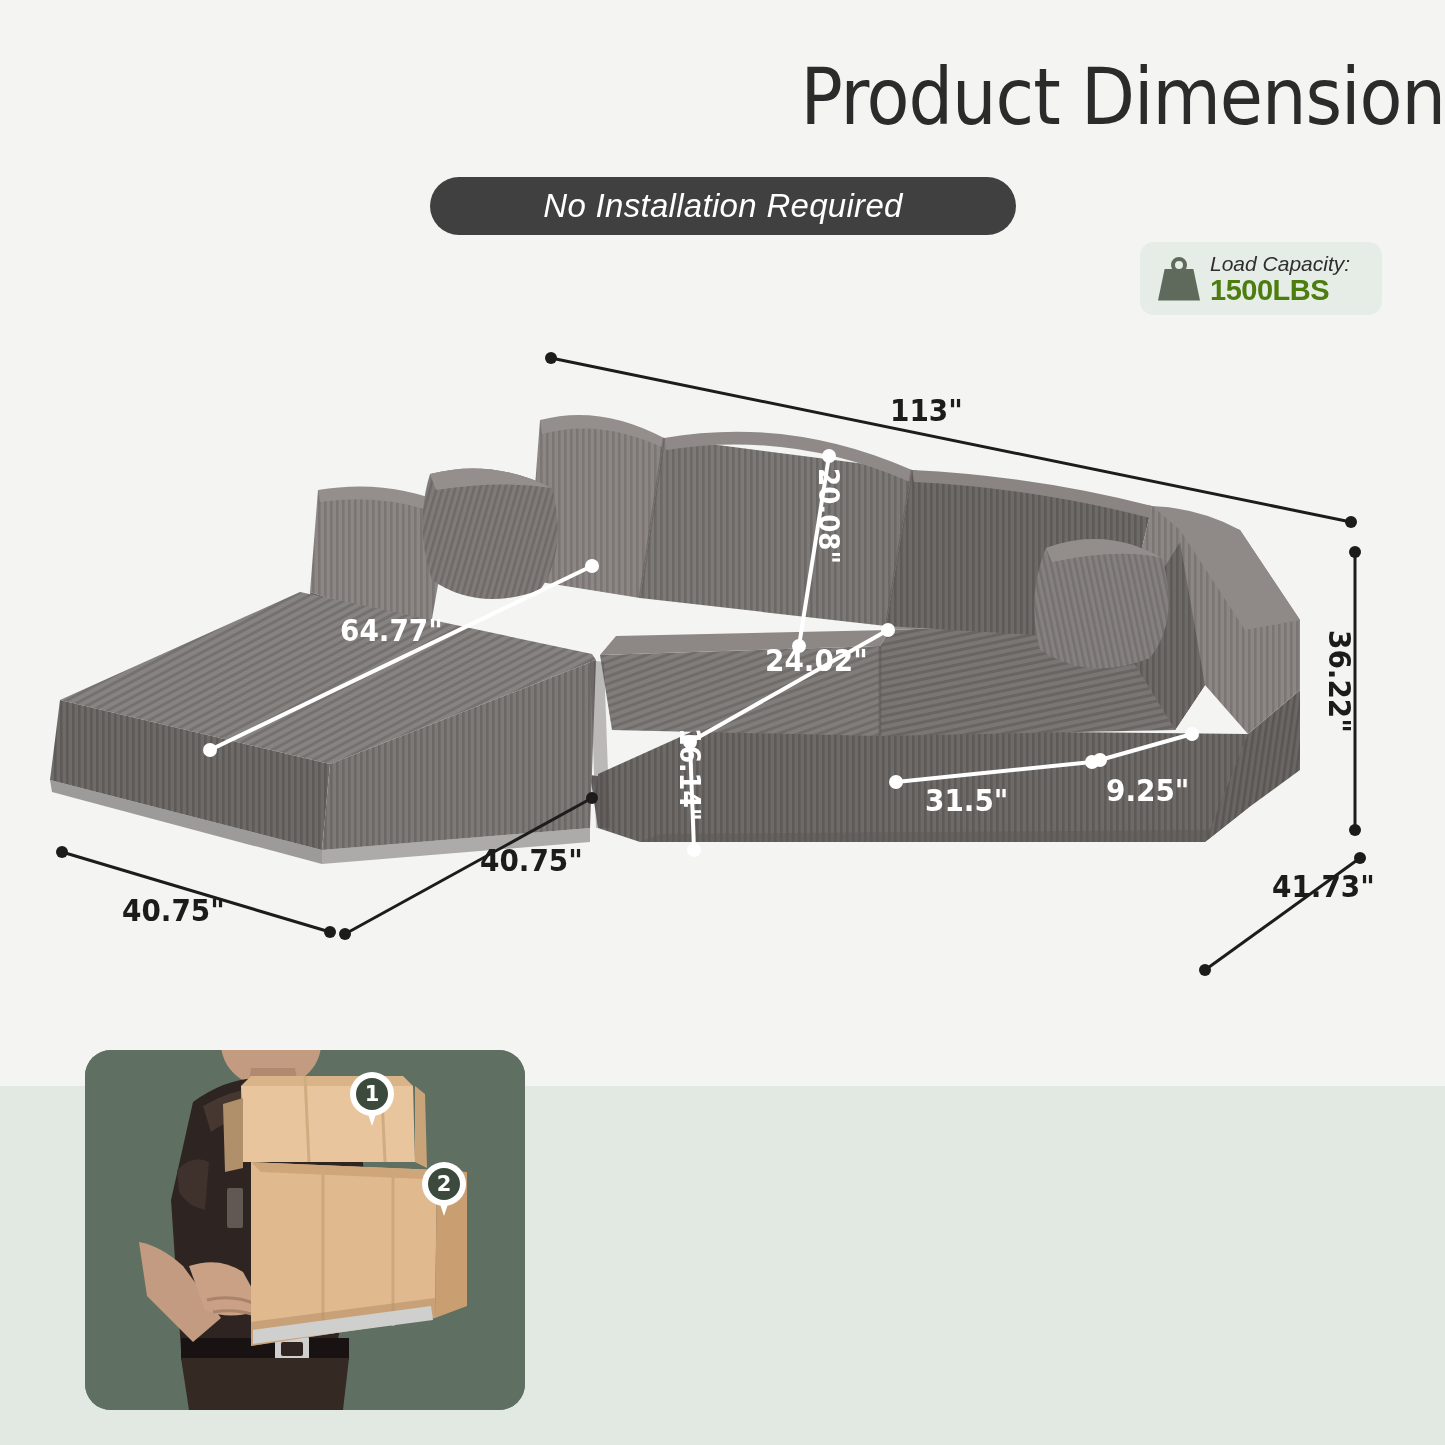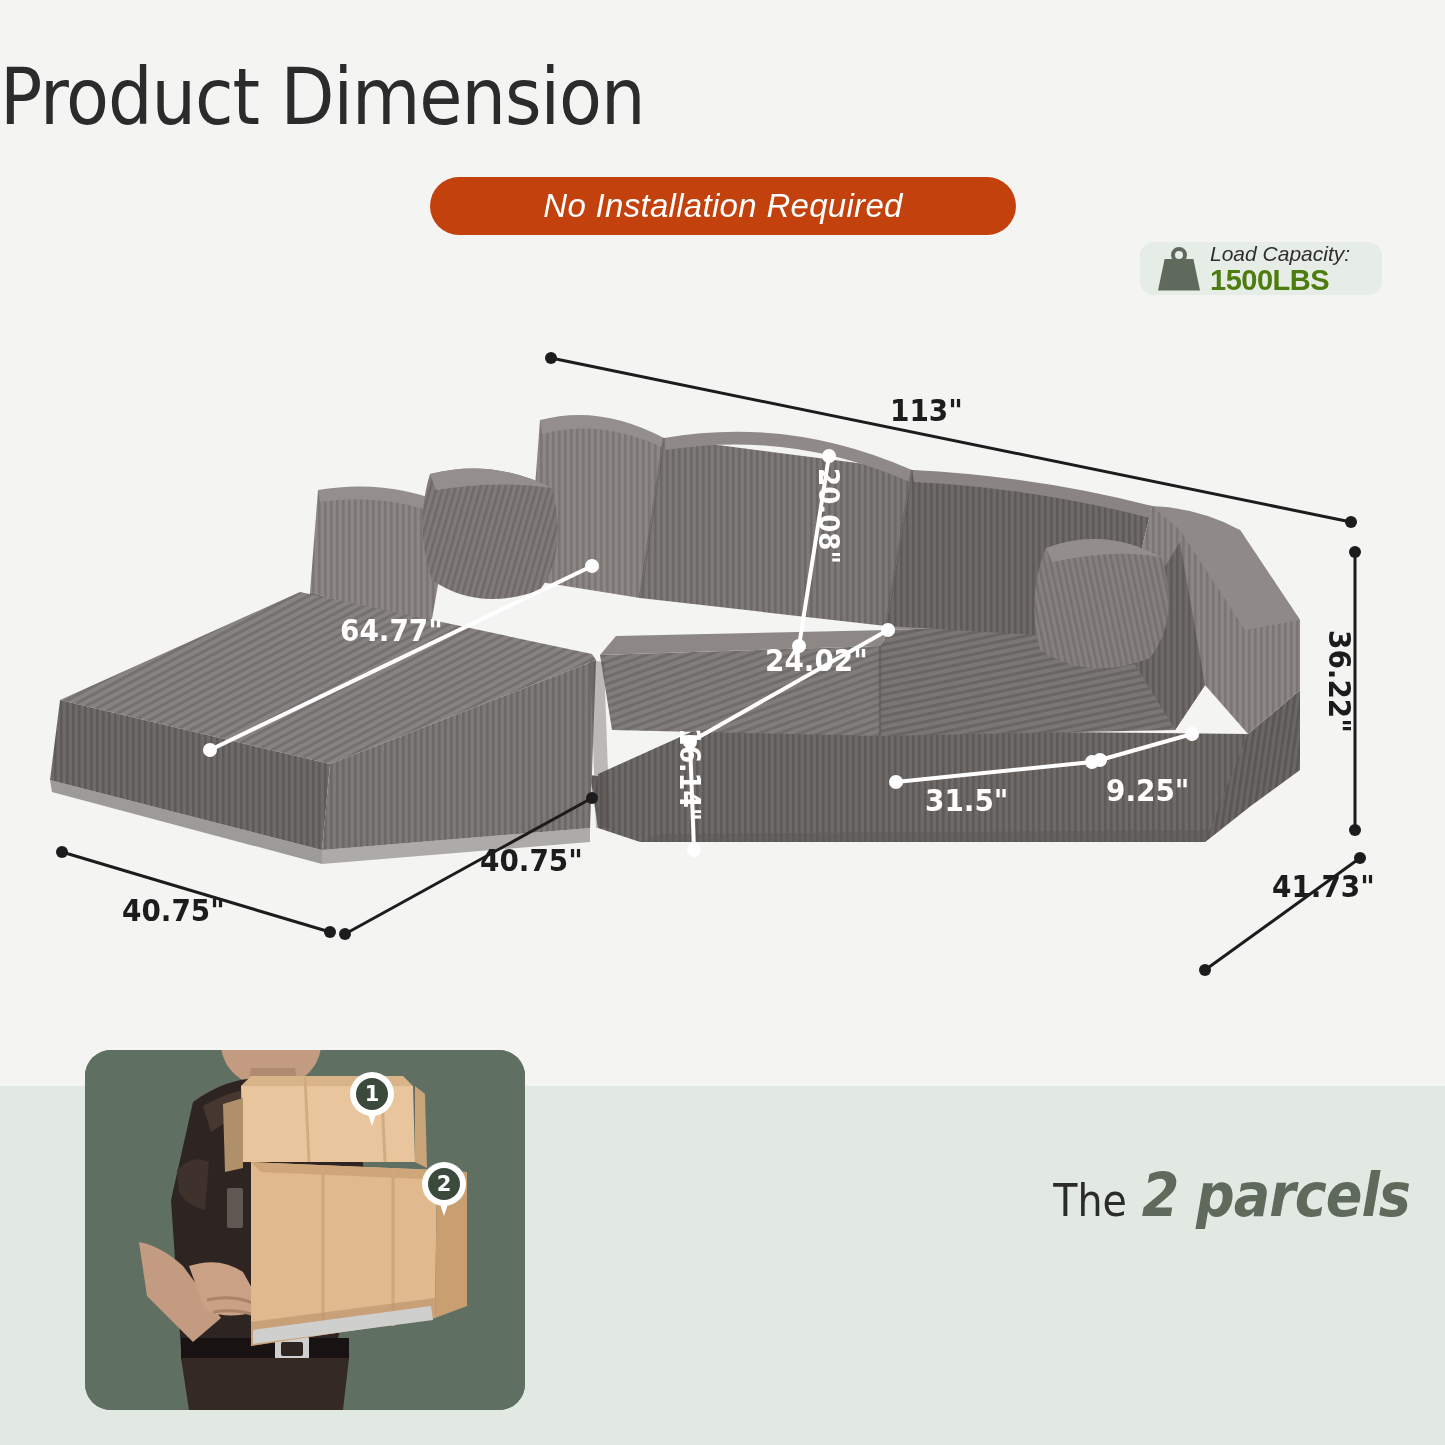--- a/index.html
+++ b/index.html
@@ -10,42 +10,42 @@
     position:relative;
     overflow:hidden;
   }
   .page { position:absolute; inset:0; }
 
   
   .top-section { position:absolute; left:0; top:0; width:1445px; height:1086px; background:#f4f4f3; }
 
   .page-title {
     position:absolute; left:0; top:52px; width:1445px;
-    text-align:left;
+    text-align:right;
     font-size:78px; font-weight:400; letter-spacing:-1px;
     color:#2b2b2b;
     font-family:"DejaVu Sans", sans-serif;
     font-stretch:condensed;
   }
 
   .install-badge {
     position:absolute; left:430px; top:177px;
     width:586px; height:58px;
-    background:#c2410c;
+    background:#404040;
     border-radius:29px;
     display:flex; align-items:center; justify-content:center;
   }
   .install-badge span {
     color:#ffffff; font-style:italic; font-size:33px; font-weight:400;
     letter-spacing:.3px;
   }
 
   .load-badge {
     position:absolute; left:1140px; top:242px;
-    width:242px; height:53px;
+    width:242px; height:73px;
     background:#e6ece6;
     border-radius:14px;
     display:flex; align-items:center;
     padding-left:16px;
   }
   .weight-icon { width:46px; height:48px; position:relative; flex:none; margin-right:8px; }
   .weight-icon .wbody {
     position:absolute; left:2px; bottom:2px; width:42px; height:32px;
     background:#5f6a5c;
     clip-path: polygon(16% 0, 84% 0, 100% 100%, 0 100%);
@@ -367,20 +367,16 @@
       </div>
 
       <div class="pin" style="left:337px; top:112px;">
         <div class="pin-tail"></div>
         <div class="pin-body"></div>
         <div class="pin-inner">2</div>
       </div>
     </div>
 
     <div class="delivery-copy">
-      <div class="dc-line1">
-        <span class="small">The</span>
-        <span class="hl">2 parcels</span>
-      </div>
     </div>
   </div>
 
 </div>
 
 </body></html>

